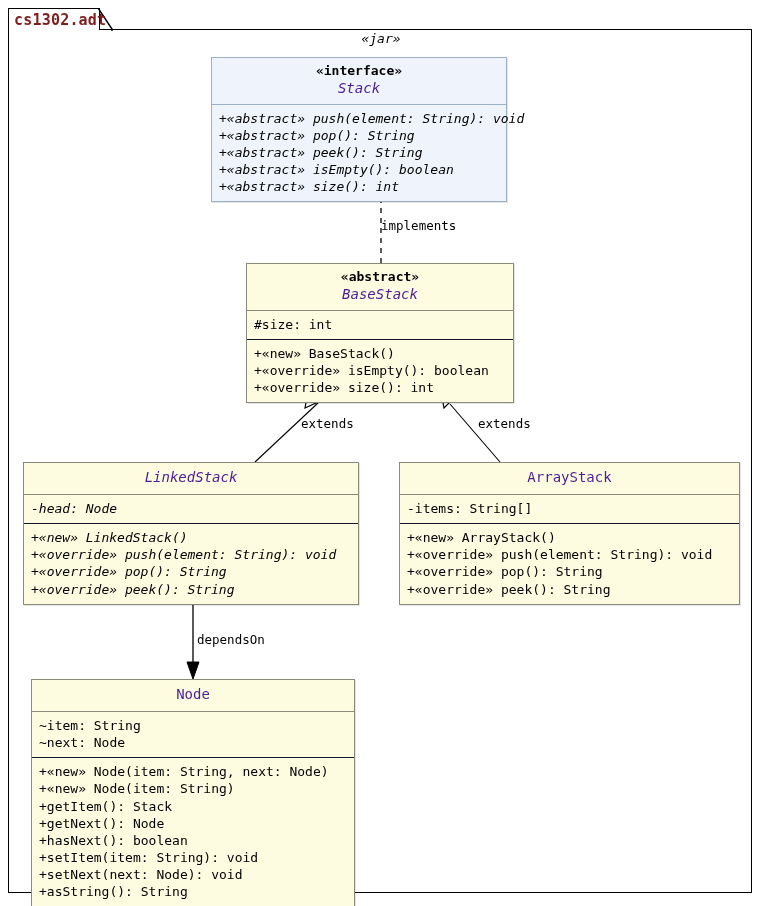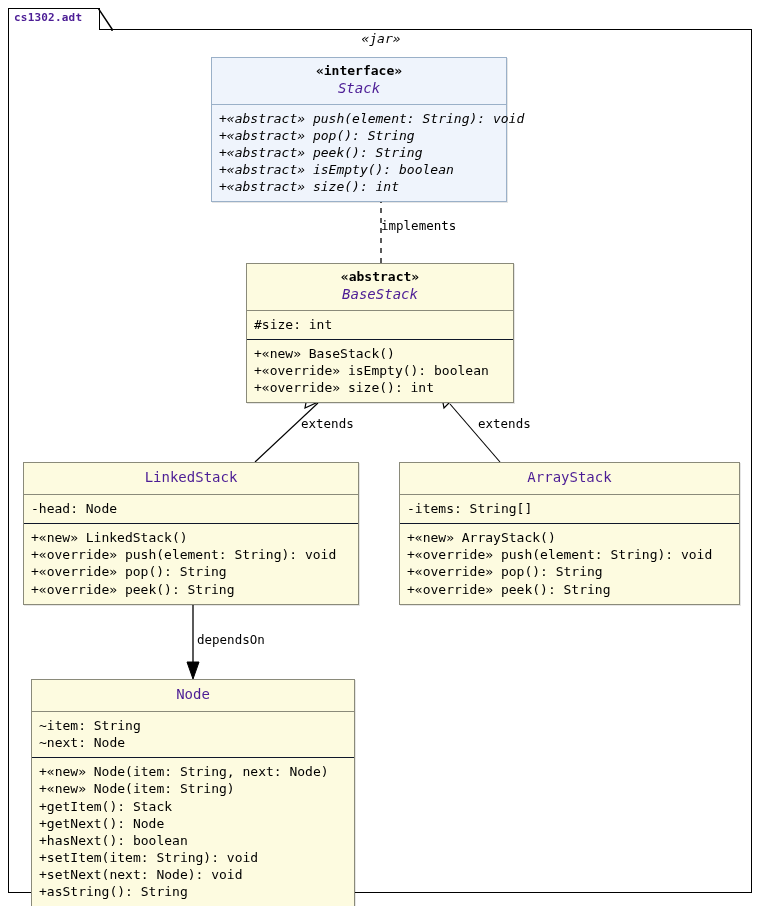--- a/index.html
+++ b/index.html
@@ -28,24 +28,24 @@
     border: 1.5px solid #000;
     border-bottom: none;
     background: #fff;
     box-sizing: border-box;
     z-index: 3;
   }
   .pkg-tab-label {
     position: absolute;
     left: 14px;
     top: 11px;
-    font-size: 11px;
+    font-size: 15px;
     font-weight: bold;
     letter-spacing: 0.2px;
-    color: #4c1d95;
+    color: #7f1d1d;
     white-space: nowrap;
     z-index: 4;
   }
   .pkg-tab-slant {
     position: absolute;
     left: 98px;
     top: 8px;
     width: 16px;
     height: 23px;
     z-index: 3;
@@ -196,21 +196,21 @@
     <div class="uml-sec bordered">
       <div class="mem">#size: int</div>
     </div>
     <div class="uml-sec">
       <div class="mem">+«new» BaseStack()</div>
       <div class="mem">+«override» isEmpty(): boolean</div>
       <div class="mem">+«override» size(): int</div>
     </div>
   </div>
 
-  <div class="uml-box" style="left:23px; top:462px; width:336px;">
+  <div class="uml-box" style="left:23px; top:462px; width:336px;font-style:italic;">
     <div class="uml-head" style="padding-top:6px; padding-bottom:7px;">
       <span class="cname">LinkedStack</span>
     </div>
     <div class="uml-sec bordered">
       <div class="mem">-head: Node</div>
     </div>
     <div class="uml-sec">
       <div class="mem">+«new» LinkedStack()</div>
       <div class="mem">+«override» push(element: String): void</div>
       <div class="mem">+«override» pop(): String</div>

